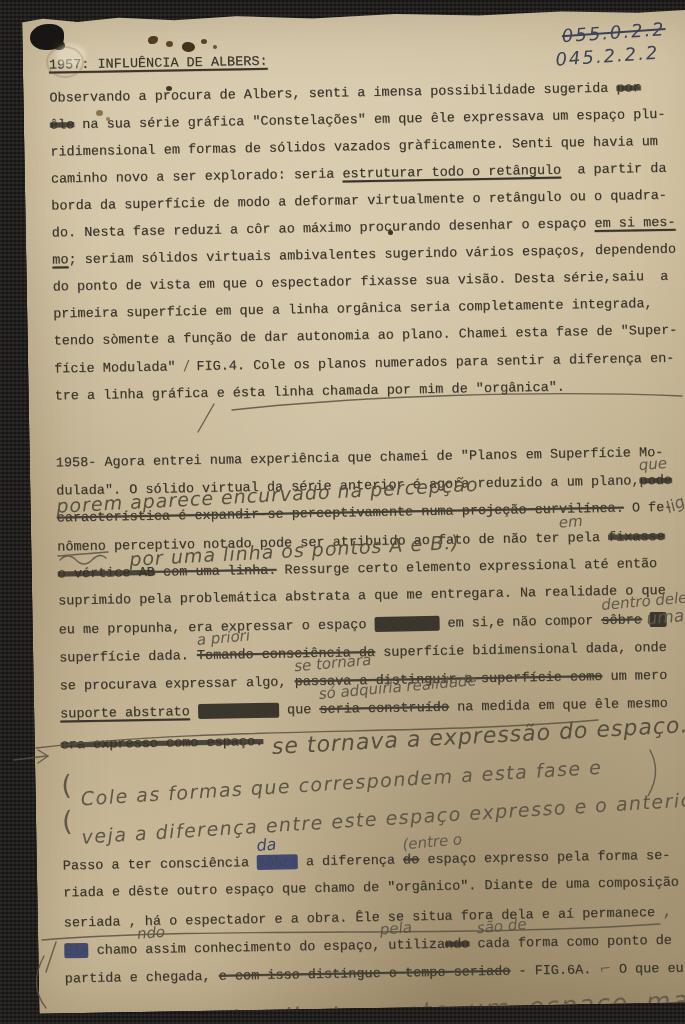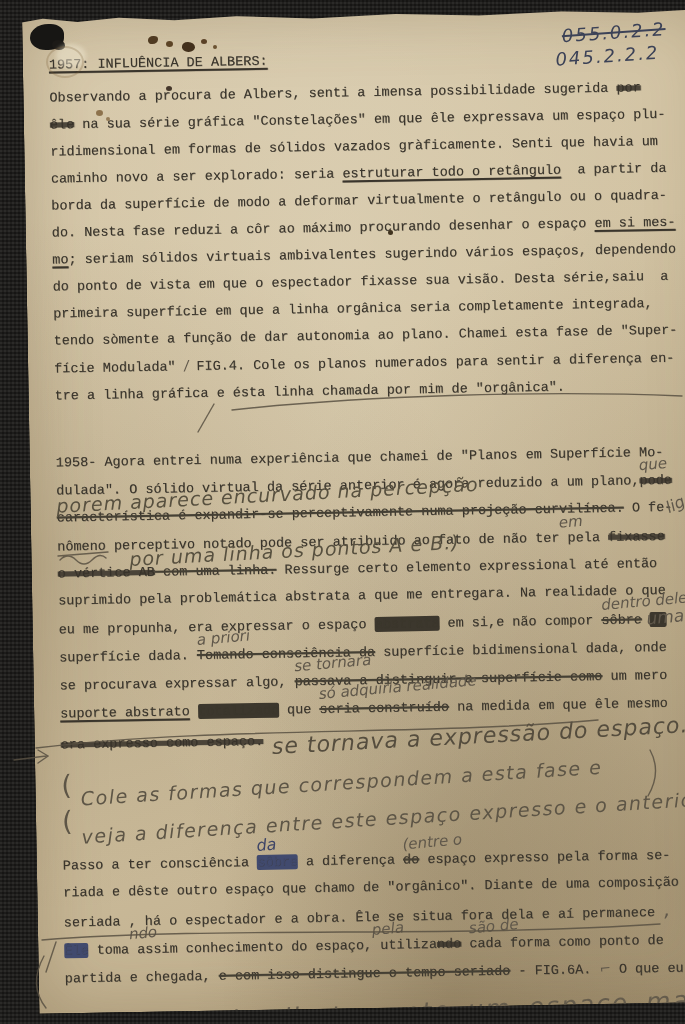--- a/index.html
+++ b/index.html
@@ -114,21 +114,21 @@
         <div class="tline"><span class="scr">era expresso como espaço.</span><span> </span><span class="hwbig">se tornava a expressão do espaço.</span></div>
       </div>
     <div class="note">
         <div class="tline"><span class="hwpar">( </span><span class="hwi3">Cole as formas que correspondem a esta fase e</span></div>
         <div class="tline"><span class="hwpar">( </span><span class="hwi3">veja a diferença entre este espaço expresso e o anterior</span></div>
       </div>
     <div class="para3">
         <div class="tline"><span>Passo a ter consciência </span><span class="abb">da</span><span class="blb">sôbre</span><span> a diferença </span><span class="ab">(entre o</span><span class="st">do</span><span> espaço expresso pela forma se-</span></div>
         <div class="tline"><span>riada e dêste outro espaço que chamo de "orgânico". Diante de uma composição</span></div>
         <div class="tline"><span>seriada , há o espectador e a obra. Êle se situa fora dela e aí permanece </span><span class="hw hwcomma">,</span></div>
-        <div class="tline"><span class="blb">Êle</span><span> toma</span><span class="ab">ndo</span><span> assim conhecimento do espaço,</span><span class="ab">pela</span><span> utiliza</span><span class="scr">ndo</span><span> </span><span class="ab">são de</span><span>cada forma como ponto de</span></div>
+        <div class="tline"><span class="blb">Êle</span><span> chamo</span><span class="ab">ndo</span><span> assim conhecimento do espaço,</span><span class="ab">pela</span><span> utiliza</span><span class="scr">ndo</span><span> </span><span class="ab">são de</span><span>cada forma como ponto de</span></div>
         <div class="tline"><span>partida e chegada, </span><span class="st">e com isso distingue o tempo seriado</span><span> - FIG.6A. </span><span class="hw">⌐</span><span> O que eu</span></div>
       </div>
     <div class="bottomhw">
         <div class="tline"><span class="hwb">Não vivencia diretamente um espaço mas</span></div>
       </div>
   </div>
 </div>
 
 <div class="stain" style="left:30px;top:24px;width:34px;height:26px;background:#171614;border-radius:58% 42% 50% 50%;"></div>
 <div class="stain" style="left:52px;top:40px;width:13px;height:10px;background:#1c1a17;border-radius:50% 60% 45% 55%;"></div>

